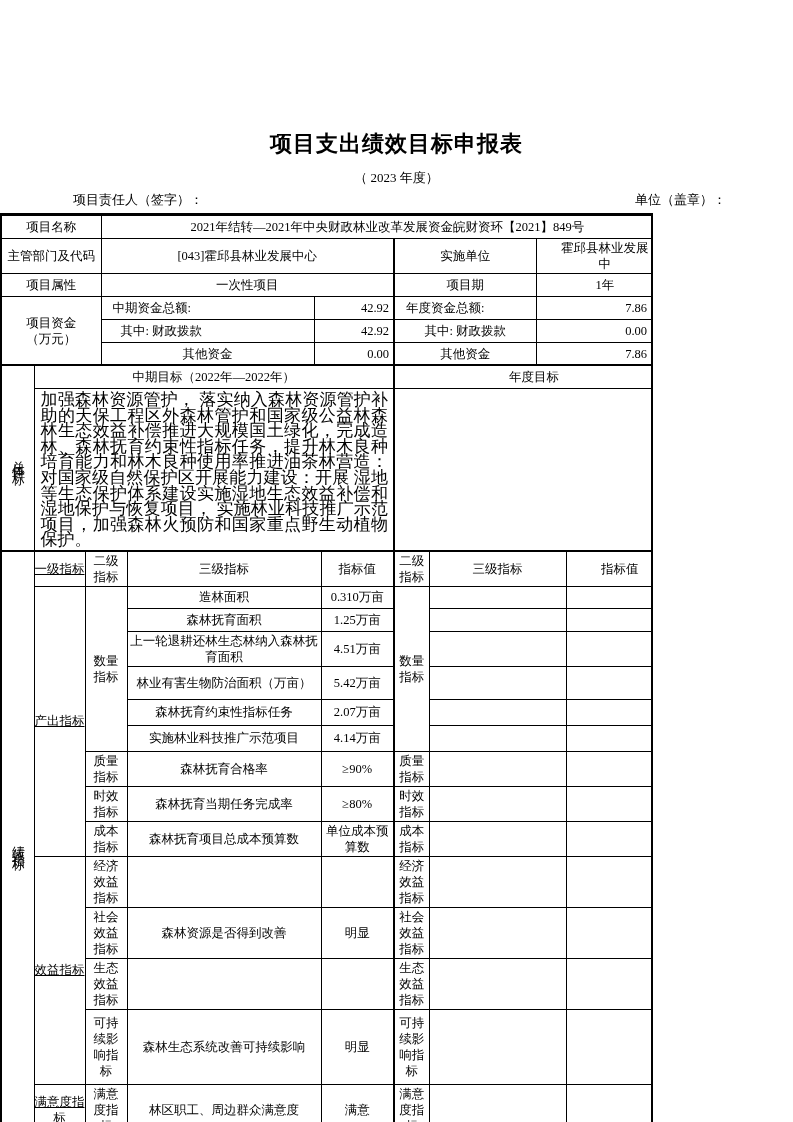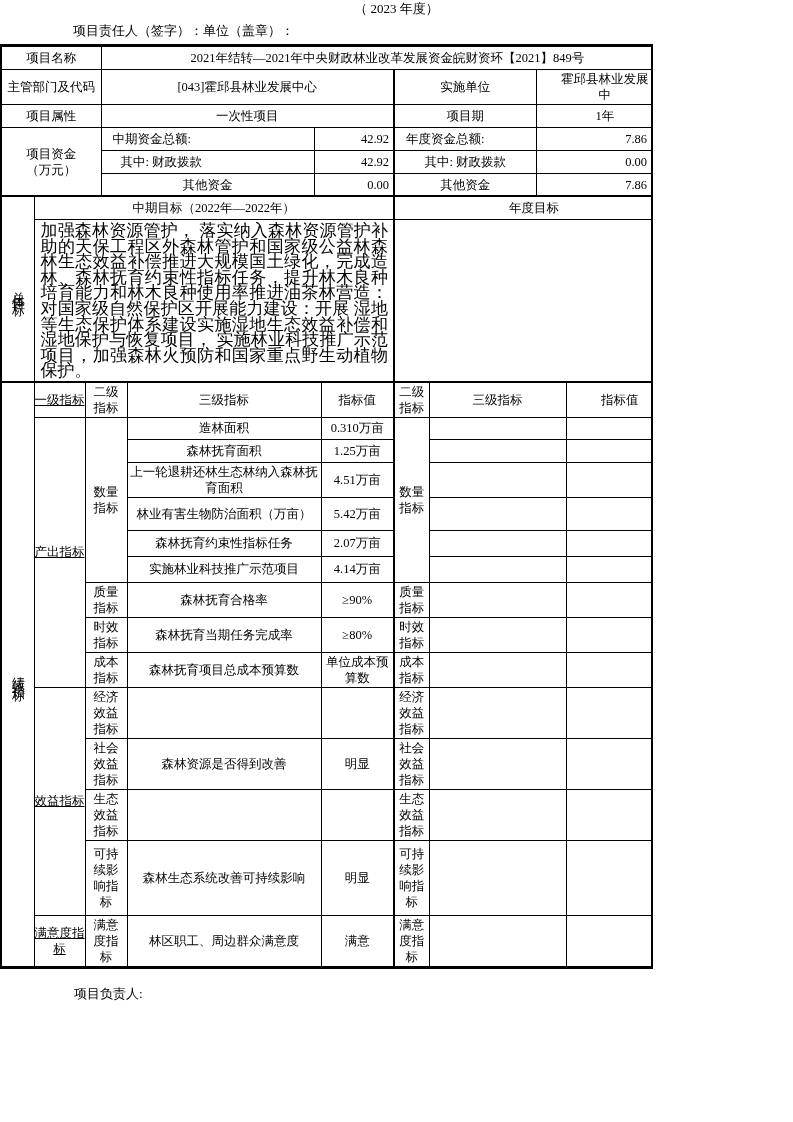--- a/index.html
+++ b/index.html
@@ -1,20 +1,20 @@
 <!DOCTYPE html>
 <html><head>
 <meta charset="utf-8">
 <style>
   html,body{margin:0;padding:0;background:#fff;}
   body{width:793px;height:1122px;font-family:"Liberation Serif","DejaVu Serif",serif;color:#000;}
   .page{position:relative;width:793px;height:1122px;overflow:hidden;}
   .title{margin:0;padding-top:131px;text-align:center;font-size:22px;font-weight:bold;letter-spacing:1px;line-height:26px;}
-  .subtitle{margin-top:1px;text-align:center;font-size:13px;line-height:16px;}
-  .sign-row{width:653px;margin:6px 0 5px 73px;display:flex;font-size:13px;line-height:16px;}
+  .subtitle{margin-top:13px;text-align:center;font-size:13px;line-height:16px;}
+  .sign-row{width:653px;margin:6px 0 5px 73px;display:flex;justify-content:space-between;font-size:13px;line-height:16px;}
   .tbl-wrap{width:653px;border:2px solid #000;box-sizing:border-box;}
   table{border-collapse:collapse;table-layout:fixed;width:100%;}
   td{border:1px solid #000;font-size:12.5px;text-align:center;vertical-align:middle;padding:1px 2px;line-height:1.28;overflow:hidden;word-break:break-all;}
   td.noleft{border-left:0;}
   td.noright{border-right:0;padding-left:24px;}
   td.mid{border-left-width:2px;}
   td.lab{padding:1px 4px;}
   td.pre{white-space:pre-line;}
   td.lname{text-align:left;padding-left:11px;}
   td.lname2{text-align:left;padding-left:19px;}
@@ -24,20 +24,21 @@
   td.c2cell{padding:1px 5px;}
   td.c2cellr{padding:1px 3px;}
   .vert{writing-mode:vertical-rl;text-orientation:upright;margin:0 auto;letter-spacing:4px;font-size:13px;}
   .footer{margin:16px 9px 0 74px;font-size:13px;}
 </style>
 </head>
 <body>
 
 <div class="page">
 
+  <div class="title">项目支出绩效目标申报表</div>
   <div class="subtitle">（  2023  年度）</div>
 
   <div class="sign-row">
     <span>项目责任人（签字）：</span>
     <span>单位（盖章）：</span>
   </div>
 
   <div class="tbl-wrap">
 
     <table>

